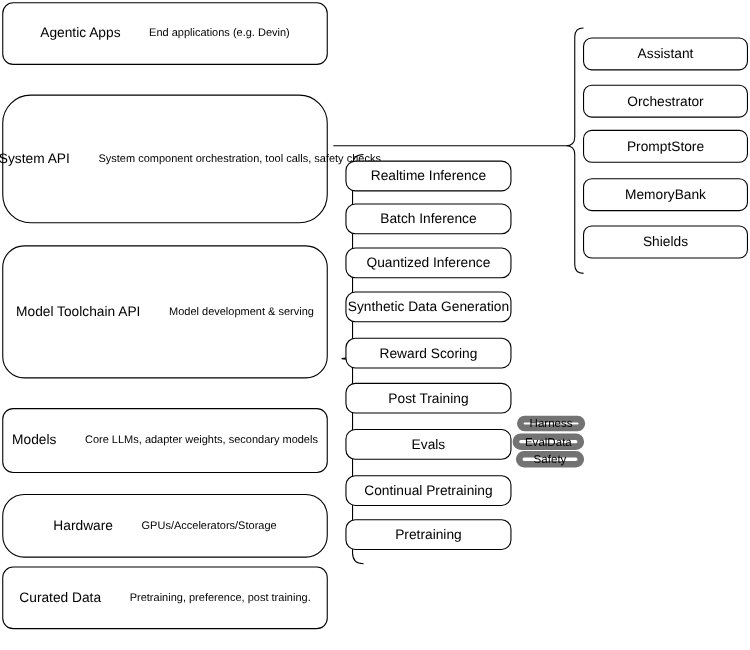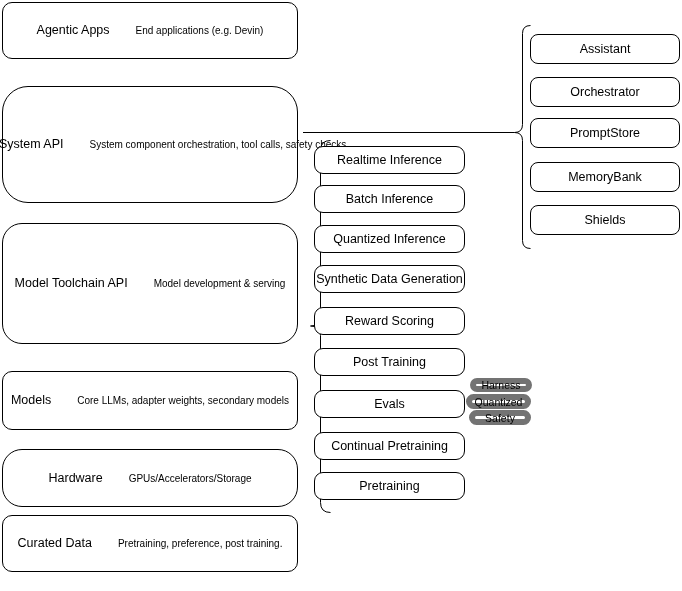--- a/index.html
+++ b/index.html
@@ -85,21 +85,21 @@
   <div class="node mbox mb2">Batch Inference</div>
   <div class="node mbox mb3">Quantized Inference</div>
   <div class="node mbox mb4">Synthetic Data Generation</div>
   <div class="node mbox mb5">Reward Scoring</div>
   <div class="node mbox mb6">Post Training</div>
   <div class="node mbox mb7">Evals</div>
   <div class="node mbox mb8">Continual Pretraining</div>
   <div class="node mbox mb9">Pretraining</div>
 
   <div class="pill p1">Harness</div>
-  <div class="pill p2">Quantized</div>
+  <div class="pill p2">EvalData</div>
   <div class="pill p3">Safety</div>
 
   <div class="node rbox rb1">Assistant</div>
   <div class="node rbox rb2">Orchestrator</div>
   <div class="node rbox rb3">PromptStore</div>
   <div class="node rbox rb4">MemoryBank</div>
   <div class="node rbox rb5">Shields</div>
 
 </div>
 

